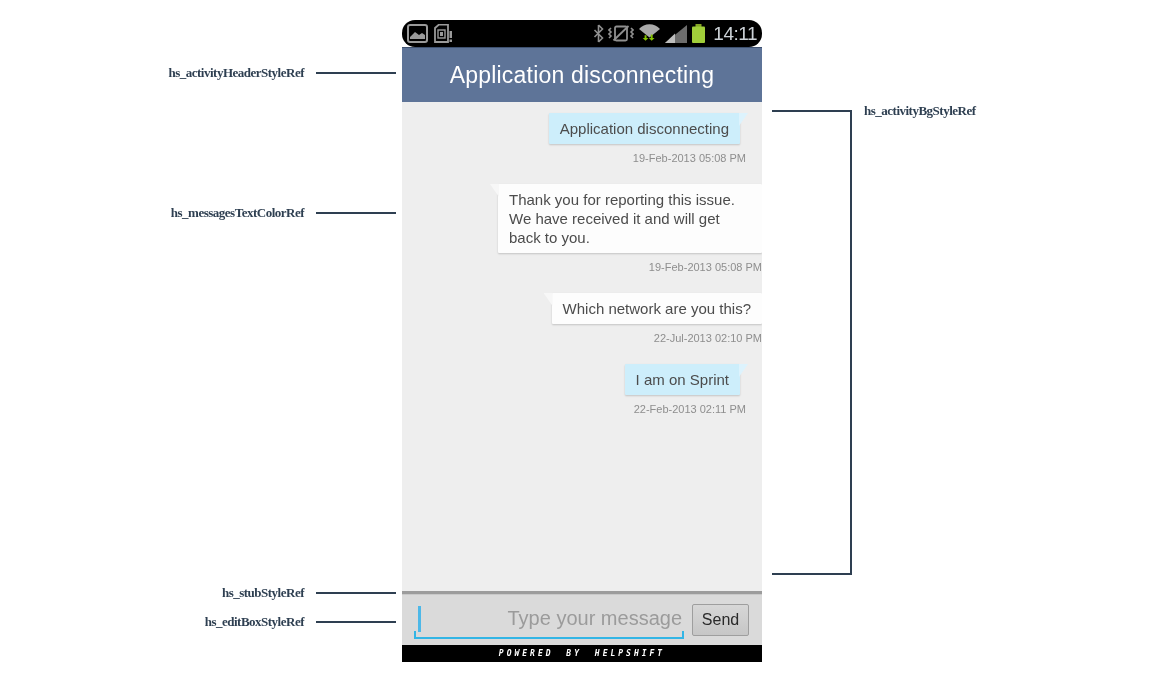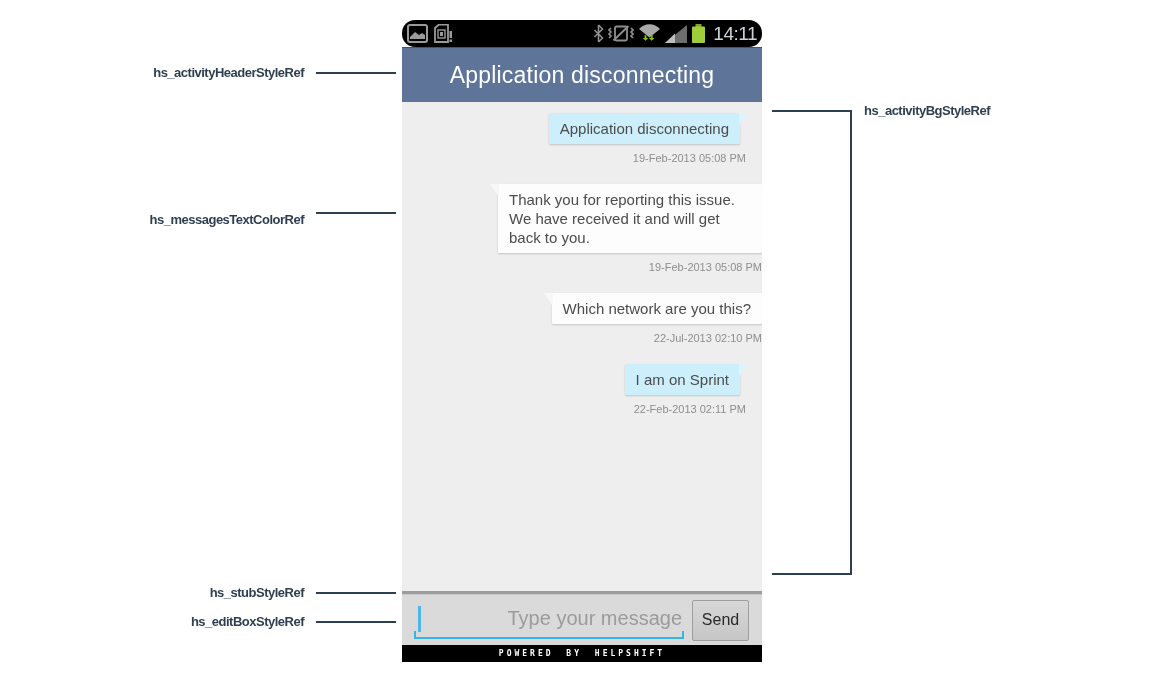--- a/index.html
+++ b/index.html
@@ -1,20 +1,20 @@
 <!DOCTYPE html>
 <html><head>
 <meta charset="utf-8">
 <style>
   html,body{margin:0;padding:0;background:#ffffff;}
   .canvas{position:relative;width:1164px;height:683px;background:#ffffff;overflow:hidden;
           font-family:"Liberation Sans", sans-serif;}
 
   
-  .ann-label{position:absolute;color:#2e3f51;font-family:Liberation Sans, sans-serif;
+  .ann-label{position:absolute;color:#2e3f51;font-family:Liberation Serif, serif;
              font-weight:bold;font-size:13px;letter-spacing:-0.5px;white-space:nowrap;}
   .ann-label.right-align{text-align:right;}
   .ann-line{position:absolute;height:2px;background:#2e3f51;}
   .ann-bracket{position:absolute;left:772px;top:110px;width:78px;height:461px;
                border-top:2px solid #2e3f51;border-right:2px solid #2e3f51;border-bottom:2px solid #2e3f51;}
 
   
   .phone{position:absolute;left:402px;top:20px;width:360px;height:642px;display:flex;flex-direction:column;}
 
   .status-bar{height:27px;background:#000000;display:flex;padding:0 5px;flex:0 0 auto;border-radius:13px;}
@@ -45,38 +45,38 @@
   .editbox{position:relative;flex:1 1 auto;height:38px;margin-right:8px;}
   .editbox input{position:absolute;left:6px;top:4px;right:2px;bottom:8px;width:calc(100% - 8px);
                  background:transparent;border:none;outline:none;font-size:20px;color:#4c4c4c;
                  font-family:"Liberation Sans", sans-serif;padding:0;text-align:right;}
   .editbox input::placeholder{color:#9b9b9b;opacity:1;}
   .edit-underline{position:absolute;left:0;right:0;bottom:0;height:2px;background:#33b5e5;}
   .edit-underline::before,.edit-underline::after{content:"";position:absolute;bottom:0;width:2px;height:8px;background:#33b5e5;}
   .edit-underline::before{left:0;}
   .edit-underline::after{right:0;}
   .cursor{position:absolute;left:4px;top:5px;width:3px;height:26px;background:#4db8e8;}
-  .send-btn{width:57px;height:41px;flex:0 0 auto;background:linear-gradient(#d7d7d7,#c6c6c6);
+  .send-btn{width:57px;height:32px;flex:0 0 auto;background:linear-gradient(#d7d7d7,#c6c6c6);
             border:1px solid #9e9e9e;border-radius:2px;font-size:16px;color:#2a2a2a;
             font-family:"Liberation Sans", sans-serif;display:flex;align-items:center;justify-content:center;}
   .phone-footer{height:17px;flex:0 0 auto;background:#000000;display:flex;align-items:center;justify-content:center;}
   .phone-footer span{color:#ffffff;font-family:"DejaVu Sans Mono", monospace;font-weight:bold;
-                     font-size:8px;letter-spacing:3px;word-spacing:5px;}
+                     font-size:8px;letter-spacing:3px;word-spacing:5px;font-style:italic;}
 
   .icon{display:block;}
 </style>
 </head>
 <body>
 
 <div class="canvas">
 
   <div class="ann-label right-align" style="right:860px;top:65px;">hs_activityHeaderStyleRef</div>
   <div class="ann-line" style="left:316px;top:72px;width:80px;"></div>
 
-  <div class="ann-label right-align" style="right:860px;top:212px;padding-left:12px;">hs_messagesTextColorRef</div>
+  <div class="ann-label right-align" style="right:860px;top:205px;padding-left:12px;">hs_messagesTextColorRef</div>
   <div class="ann-line" style="left:316px;top:212px;width:80px;"></div>
 
   <div class="ann-label right-align" style="right:860px;top:585px;margin-left:19px;">hs_stubStyleRef</div>
   <div class="ann-line" style="left:316px;top:592px;width:80px;"></div>
 
   <div class="ann-label right-align" style="right:860px;top:614px;">hs_editBoxStyleRef</div>
   <div class="ann-line" style="left:316px;top:621px;width:80px;"></div>
 
   <div class="ann-label" style="left:864px;top:103px;">hs_activityBgStyleRef</div>
   <div class="ann-bracket"></div>

